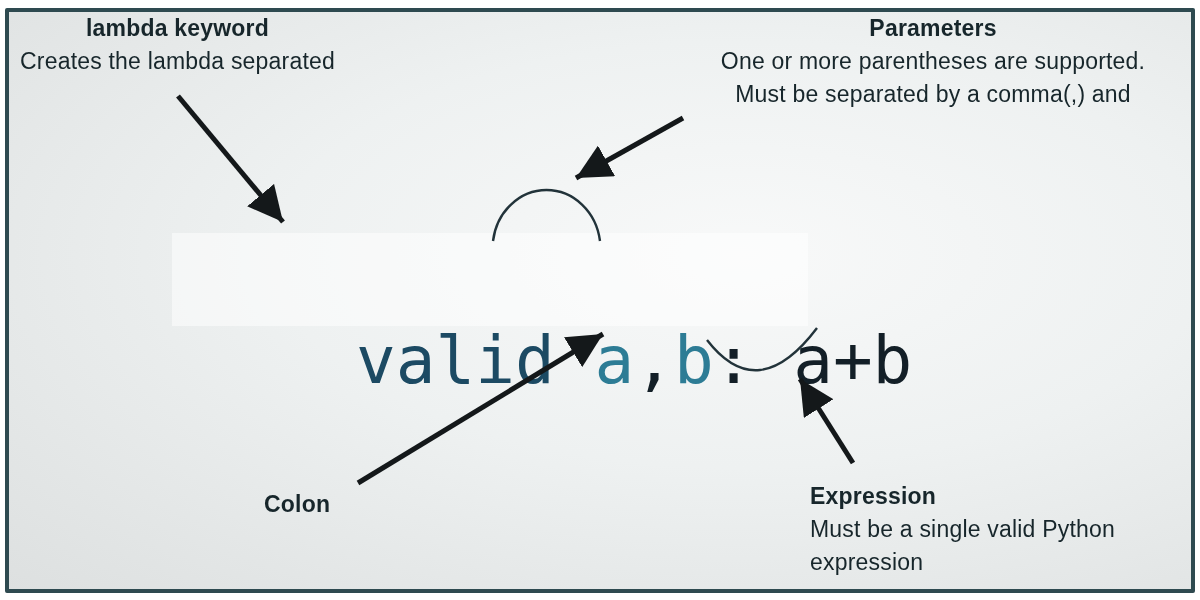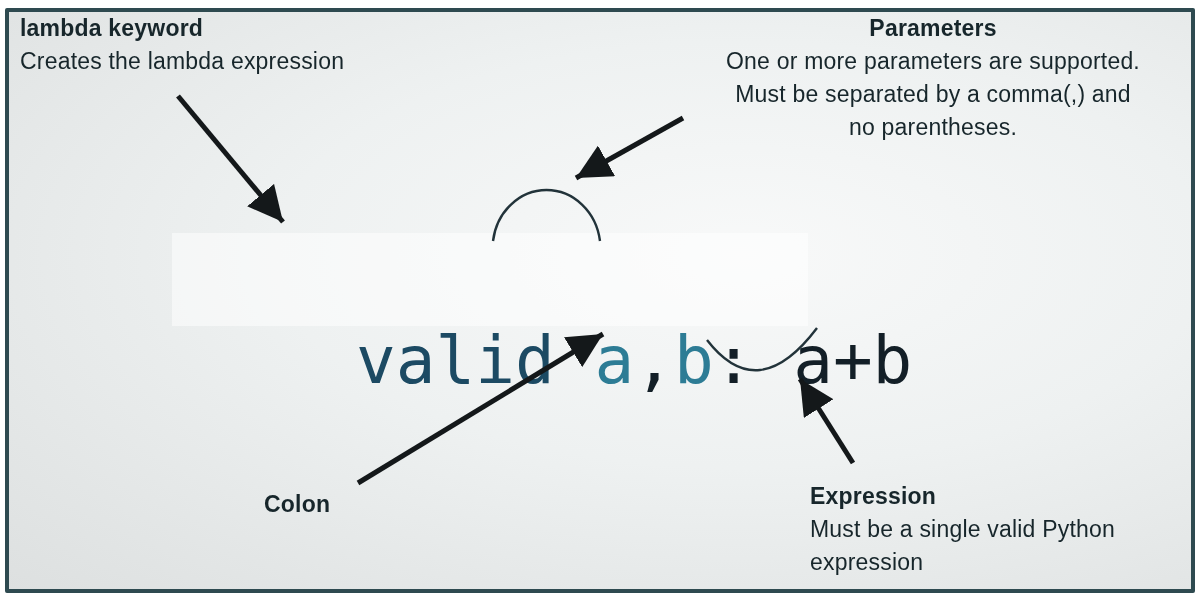--- a/index.html
+++ b/index.html
@@ -45,44 +45,43 @@
   }
   .code-keyword { color: #1c4a63; }
   .code-param   { color: #2d7c95; }
   .code-punct   { color: #131f27; }
   .code-expr    { color: #131f27; margin-top: 24px; }
   .overlay {
     position: absolute;
     left: 0; top: 0; width: 1200px; height: 600px;
     pointer-events: none;
   }
-  #block-lambda-keyword { left: 20px;  top: 12px;  }
+  #block-lambda-keyword { left: 20px;  top: 12px; text-align: center;  }
   #block-parameters     { left: 698px; top: 12px;  width: 470px; text-align: center; }
   #block-colon          { left: 264px; top: 488px; }
   #block-expression     { left: 810px; top: 480px; width: 370px; }
 </style>
 </head>
 <body>
 
 <div class="stage">
 
   <div class="frame"></div>
 
   <div class="code-highlight"></div>
 
   <div class="label-block" id="block-lambda-keyword">
     <div class="label-title">lambda keyword</div>
-    <div>Creates the lambda expression</div>
+    <div>Creates the lambda separated</div>
   </div>
 
   <div class="label-block" id="block-parameters">
     <div class="label-title">Parameters</div>
-    <div>One or more parameters are supported.</div>
+    <div>One or more parentheses are supported.</div>
     <div>Must be separated by a comma(,) and</div>
-    <div>no parentheses.</div>
   </div>
 
   <div class="label-block" id="block-colon">
     <div class="label-title">Colon</div>
   </div>
 
   <div class="label-block" id="block-expression">
     <div class="label-title">Expression</div>
     <div>Must be a single valid Python</div>
     <div>expression</div>

